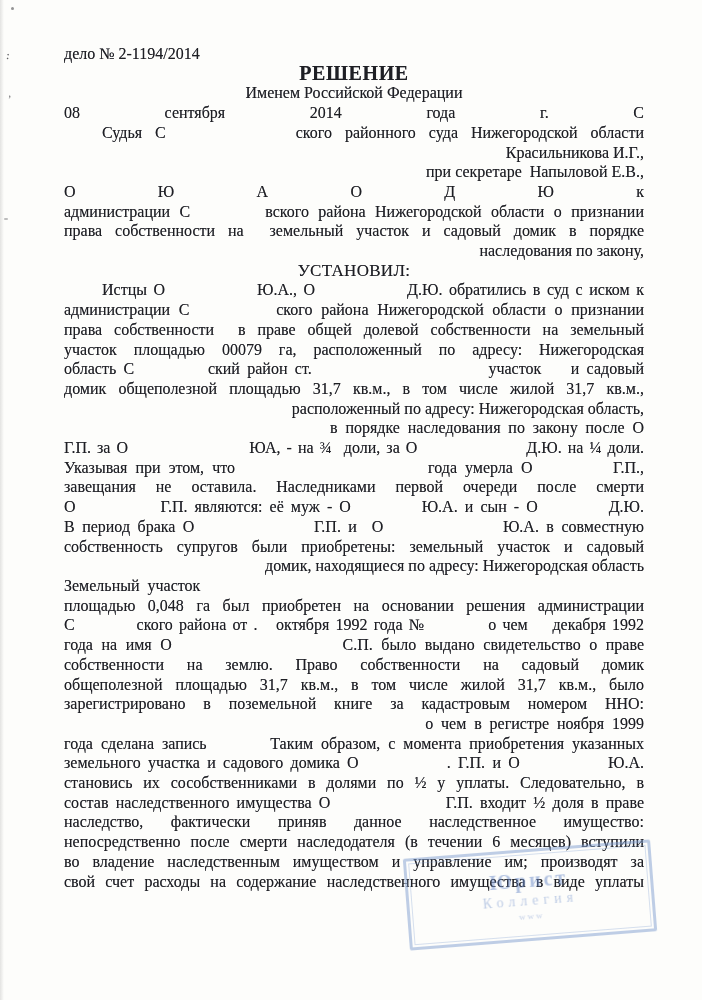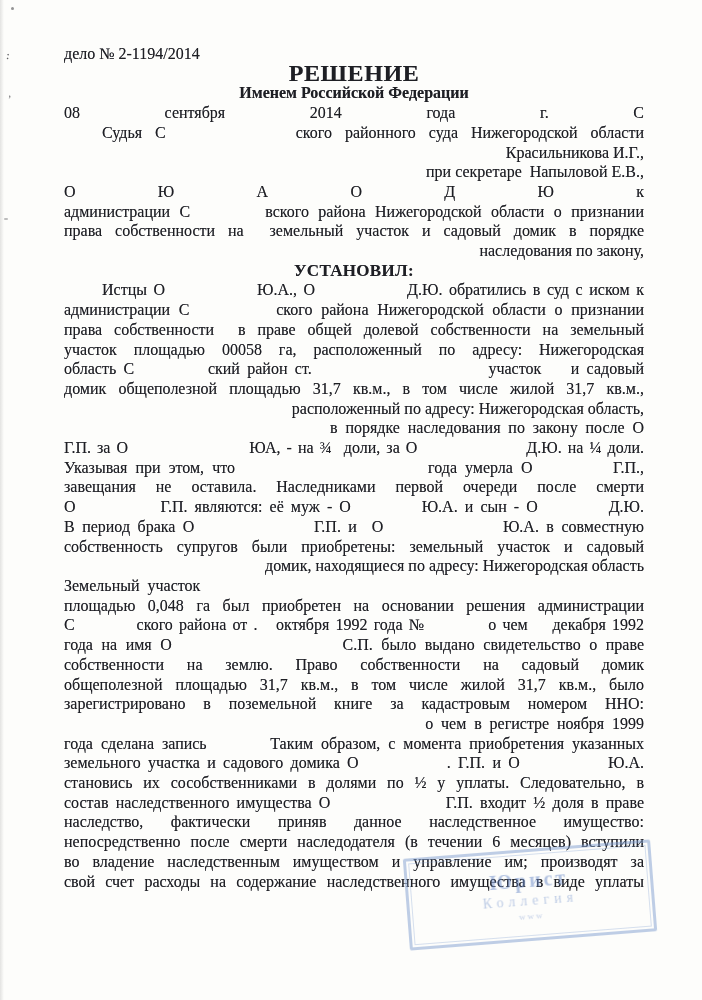--- a/index.html
+++ b/index.html
@@ -20,25 +20,25 @@
   }
   .doc{
     position:relative;z-index:1;
     padding:44px 58px 0 64px;
     font-size:16px;line-height:19.7px;
     text-shadow:0 0 .55px rgba(25,25,40,.55);
   }
   .line{min-height:19.7px;white-space:normal;}
   .a-j{text-align:justify;text-align-last:justify;-moz-text-align-last:justify;}
   .a-l{text-align:right;}
-  .a-c{text-align:center;font-weight:bold;}
+  .a-c{text-align:center;}
   .a-r{text-align:left;}
   .ind{text-indent:38px;}
-  .title{font-weight:bold;font-size:24px;letter-spacing:.6px;}
-  .heading{font-weight:bold;font-size:17px;letter-spacing:.3px;text-align:center;}
+  .title{font-weight:bold;font-size:20px;letter-spacing:.6px;}
+  .heading{font-weight:normal;font-size:17px;letter-spacing:.3px;text-align:center;}
 
   
   .stamp{
     position:absolute;z-index:3;
     left:406px;top:849px;width:242px;height:86px;
     transform:rotate(-4.5deg);
     border:3px solid rgba(128,158,208,.50);
     border-radius:2px;
     display:flex;flex-direction:column;align-items:center;justify-content:center;
     pointer-events:none;
@@ -73,21 +73,21 @@
       <div class="line a-l">Красильникова И.Г.,</div>
       <div class="line a-l">при секретаре&nbsp; Напыловой Е.В.,</div>
       <div class="line a-j">О Ю А О Д Ю к</div>
       <div class="line a-j">администрации С&nbsp;&nbsp;&nbsp;&nbsp;&nbsp;&nbsp;&nbsp;&nbsp;вского района Нижегородской области о признании</div>
       <div class="line a-j">права собственности на&nbsp; земельный участок и садовый домик в порядке</div>
       <div class="line a-l">наследования по закону,</div>
       <div class="line a-c heading">УСТАНОВИЛ:</div>
       <div class="line a-j ind">Истцы О&nbsp;&nbsp;&nbsp;&nbsp;&nbsp;&nbsp;&nbsp;&nbsp;&nbsp;&nbsp;&nbsp;&nbsp;&nbsp;&nbsp;Ю.А., О&nbsp;&nbsp;&nbsp;&nbsp;&nbsp;&nbsp;&nbsp;&nbsp;&nbsp;&nbsp;&nbsp;&nbsp;&nbsp;&nbsp;Д.Ю. обратились в суд с иском к</div>
       <div class="line a-j">администрации С&nbsp;&nbsp;&nbsp;&nbsp;&nbsp;&nbsp;&nbsp;&nbsp;&nbsp;&nbsp;ского района Нижегородской области о признании</div>
       <div class="line a-j">права собственности &nbsp;в праве общей долевой собственности на земельный</div>
-      <div class="line a-j">участок площадью 00058 га, расположенный по адресу: Нижегородская</div>
+      <div class="line a-j">участок площадью 00079 га, расположенный по адресу: Нижегородская</div>
       <div class="line a-j">область С&nbsp;&nbsp;&nbsp;&nbsp;&nbsp;&nbsp;&nbsp;&nbsp;&nbsp;&nbsp;ский район ст.&nbsp;&nbsp;&nbsp;&nbsp;&nbsp;&nbsp;&nbsp;&nbsp;&nbsp;&nbsp;&nbsp;&nbsp;&nbsp;&nbsp;&nbsp;&nbsp;&nbsp;&nbsp;&nbsp;&nbsp;&nbsp;&nbsp;&nbsp;&nbsp;участок&nbsp;&nbsp;&nbsp;&nbsp;и садовый</div>
       <div class="line a-j">домик общеполезной площадью 31,7 кв.м., в том числе жилой 31,7 кв.м.,</div>
       <div class="line a-l">расположенный по адресу: Нижегородская область,</div>
       <div class="line a-j">&nbsp;&nbsp;&nbsp;&nbsp;&nbsp;&nbsp;&nbsp;&nbsp;&nbsp;&nbsp;&nbsp;&nbsp;&nbsp;&nbsp;&nbsp;&nbsp;&nbsp;&nbsp;&nbsp;&nbsp;&nbsp;&nbsp;&nbsp;&nbsp;&nbsp;&nbsp;&nbsp;&nbsp;&nbsp;&nbsp;&nbsp;&nbsp;&nbsp;&nbsp;в порядке наследования по закону после О</div>
       <div class="line a-j">Г.П. за О&nbsp;&nbsp;&nbsp;&nbsp;&nbsp;&nbsp;&nbsp;&nbsp;&nbsp;&nbsp;&nbsp;&nbsp;&nbsp;&nbsp;&nbsp;&nbsp;&nbsp;&nbsp;&nbsp;&nbsp;ЮА, - на ¾ &nbsp;доли, за О&nbsp;&nbsp;&nbsp;&nbsp;&nbsp;&nbsp;&nbsp;&nbsp;&nbsp;&nbsp;&nbsp;&nbsp;&nbsp;&nbsp;&nbsp;&nbsp;&nbsp;&nbsp;Д.Ю. на ¼ доли.</div>
       <div class="line a-j">Указывая при этом, что&nbsp;&nbsp;&nbsp;&nbsp;&nbsp;&nbsp;&nbsp;&nbsp;&nbsp;&nbsp;&nbsp;&nbsp;&nbsp;&nbsp;&nbsp;&nbsp;&nbsp;&nbsp;&nbsp;&nbsp;&nbsp;&nbsp;&nbsp;&nbsp;года умерла О&nbsp;&nbsp;&nbsp;&nbsp;&nbsp;&nbsp;&nbsp;&nbsp;&nbsp;&nbsp;Г.П.,</div>
       <div class="line a-j">завещания не оставила. Наследниками первой очереди после смерти</div>
       <div class="line a-j">О&nbsp;&nbsp;&nbsp;&nbsp;&nbsp;&nbsp;&nbsp;&nbsp;&nbsp;&nbsp;&nbsp;&nbsp;Г.П. являются: её муж - О&nbsp;&nbsp;&nbsp;&nbsp;&nbsp;&nbsp;&nbsp;&nbsp;&nbsp;&nbsp;Ю.А. и сын - О&nbsp;&nbsp;&nbsp;&nbsp;&nbsp;&nbsp;&nbsp;&nbsp;&nbsp;&nbsp;Д.Ю.</div>
       <div class="line a-j">В период брака О&nbsp;&nbsp;&nbsp;&nbsp;&nbsp;&nbsp;&nbsp;&nbsp;&nbsp;&nbsp;&nbsp;&nbsp;&nbsp;&nbsp;&nbsp;&nbsp;Г.П. и &nbsp;О&nbsp;&nbsp;&nbsp;&nbsp;&nbsp;&nbsp;&nbsp;&nbsp;&nbsp;&nbsp;&nbsp;&nbsp;&nbsp;&nbsp;&nbsp;&nbsp;Ю.А. в совместную</div>
       <div class="line a-j">собственность супругов были приобретены: земельный участок и садовый</div>

